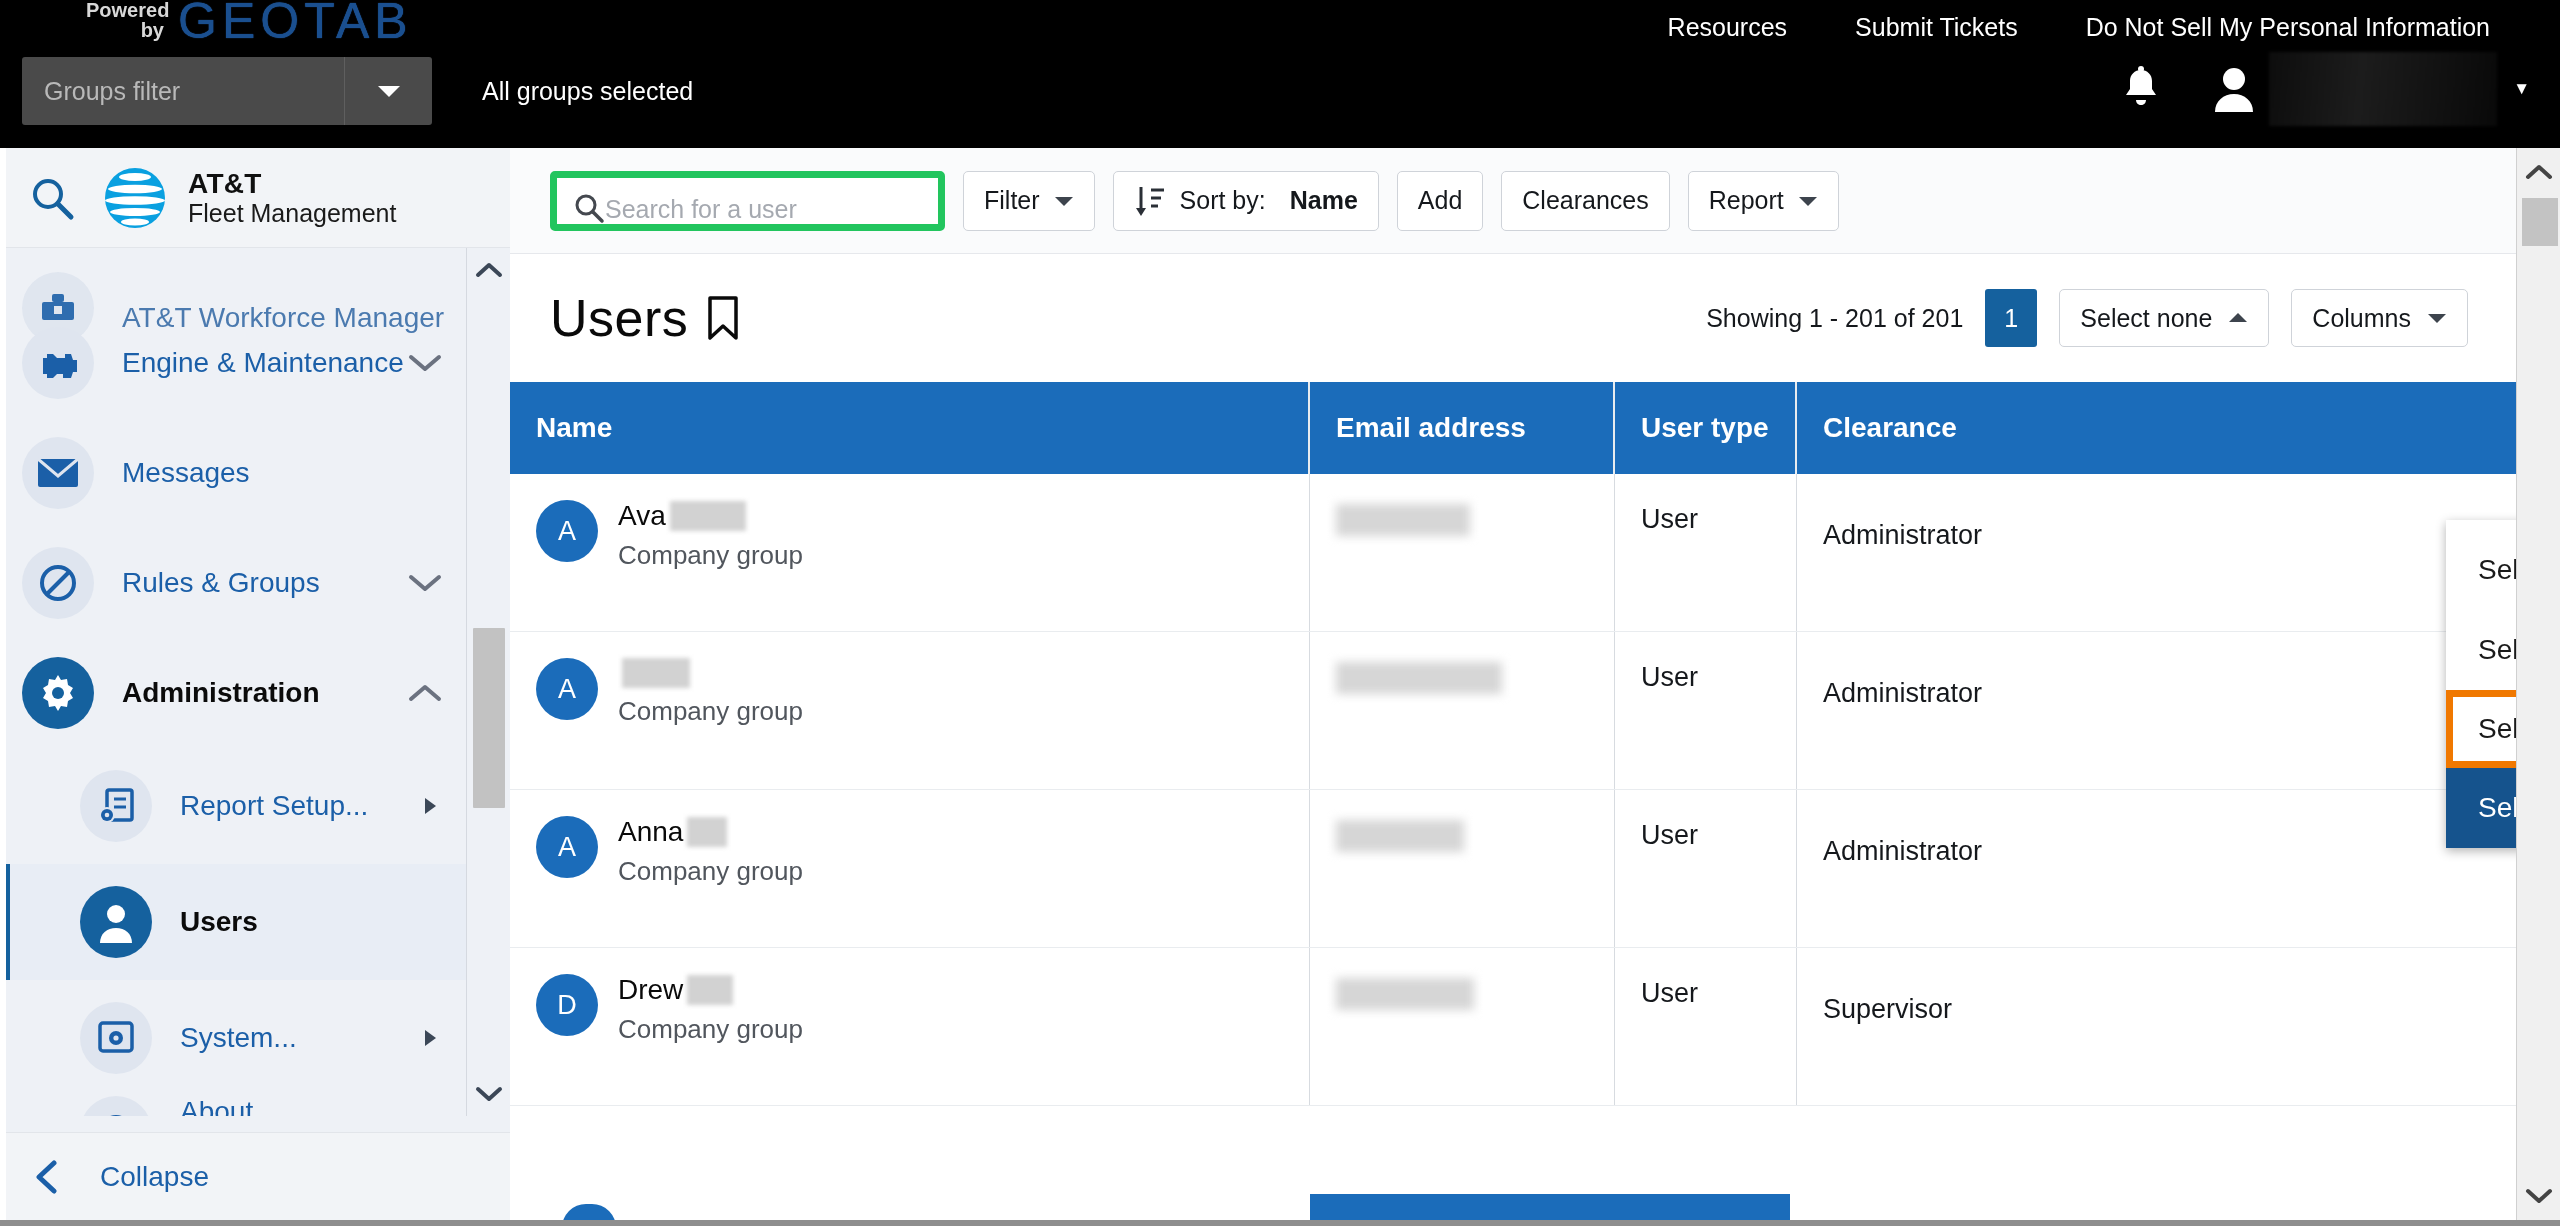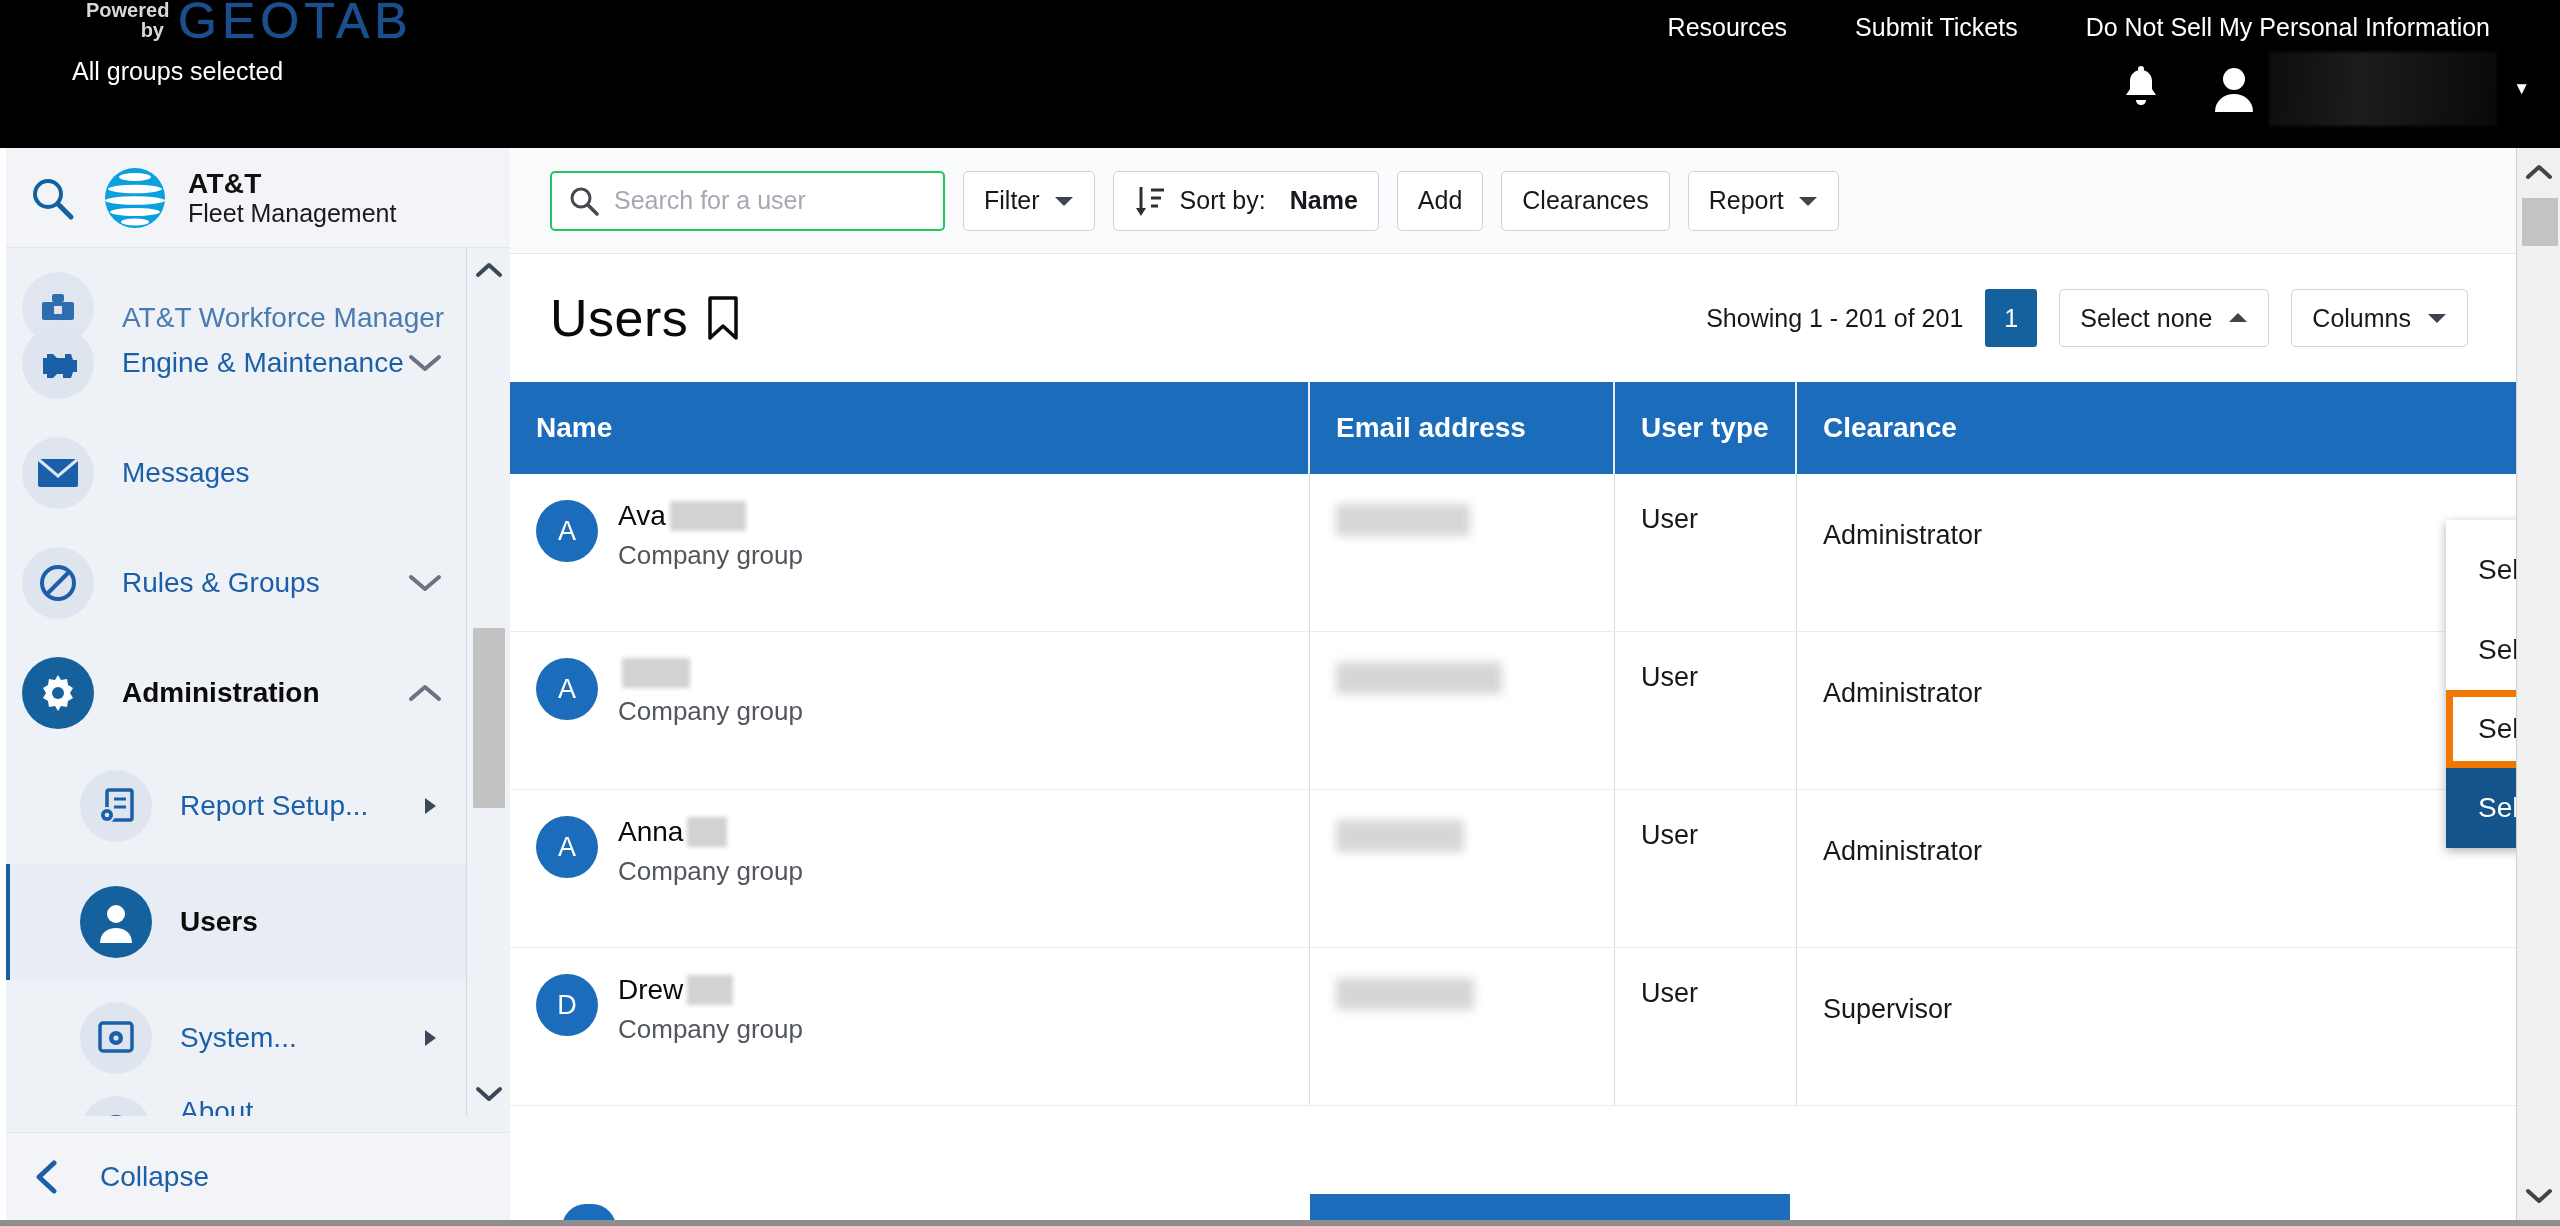--- a/index.html
+++ b/index.html
@@ -129,22 +129,22 @@
   
   .main {
     position:absolute; left:510px; top:148px; width:2006px; height:1072px;
     background:#fff; overflow:hidden;
   }
   .toolbar {
     height:106px; background:#fafbfc; border-bottom:1px solid #e6e8ec;
     display:flex; align-items:center; padding-left:40px; gap:18px;
   }
   .tb-search {
-    width:395px; height:60px; border:2px solid #22c55e; border-radius:5px;
-    background:#fff; display:flex; align-items:center; padding:0 16px; gap:14px;
+    width:395px; height:60px; border:7px solid #22c55e; border-radius:5px;
+    background:#fff; display:flex; align-items:flex-end; padding:0 16px; 
   }
   .tb-search .ph { color:#a5a9b0; font-size:25px; }
   .tb-btn {
     height:60px; border:1px solid #cfd3d9; border-radius:5px; background:#fff;
     display:flex; align-items:center; padding:0 20px; gap:14px;
     font-size:25px; color:#15181c; white-space:nowrap; cursor:pointer;
   }
   .tb-btn .cd { font-size:16px; color:#3d444d; }
   .sortlabel { color:#15181c; }
   .sortvalue { font-weight:700; margin-left:10px; }
@@ -258,20 +258,28 @@
       <div class="geotab-logo">GEOTAB</div>
     </div>
 
     <div class="toplinks">
       <a href="#">Resources</a>
       <a href="#">Submit Tickets</a>
       <a href="#">Do Not Sell My Personal Information</a>
     </div>
 
     <div class="groupsrow">
+      <div class="groups-filter">
+        <div class="gf-text">Groups filter</div>
+        <div class="gf-btn">
+          <svg width="26" height="16" viewBox="0 0 26 16">
+              <polygon points="2,3 24,3 13,14" fill="#ffffff"></polygon>
+            </svg>
+        </div>
+      </div>
       <div class="allgroups">All groups selected</div>
     </div>
 
     <div class="hdr-right">
       <div class="bell-icon">
         <svg width="44" height="46" viewBox="0 0 44 46">
           <path d="M22 4c-6.3 0-11 4.7-11 11v8l-4 6h30l-4-6v-8c0-6.3-4.7-11-11-11z" fill="#fff"></path>
           <circle cx="22" cy="3" r="3" fill="#fff"></circle>
           <path d="M17 34c0 3 2.3 5 5 5s5-2 5-5z" fill="#fff"></path>
         </svg>

